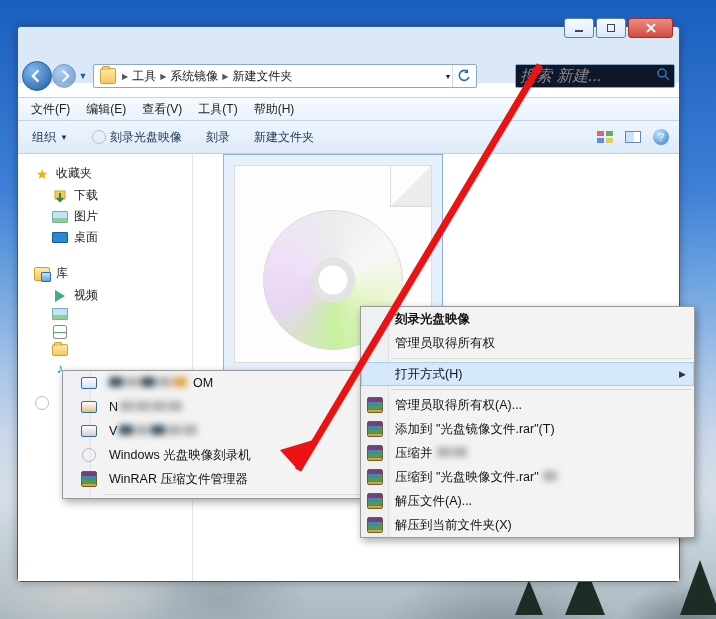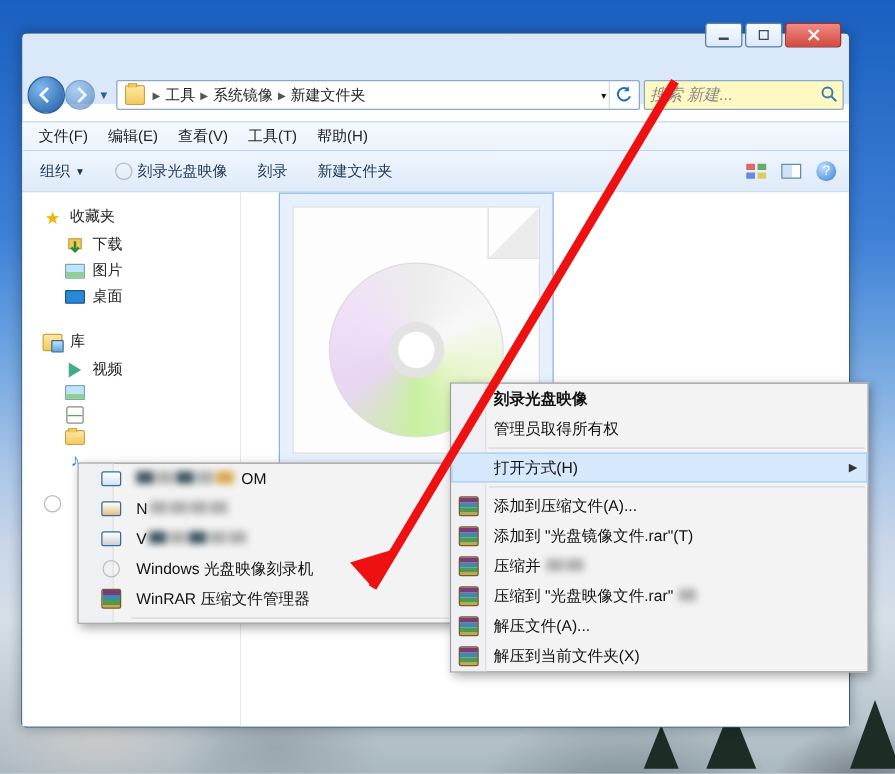--- a/index.html
+++ b/index.html
@@ -65,22 +65,22 @@
     flex: 1; height: 24px; border:1px solid #8aa8c8; background:#fff; border-radius:2px;
     display:flex; align-items:center; padding: 0 2px; font-size:12px; color:#222;
   }
   .addressbar .folder-ico { width:16px; height:16px; margin:0 4px; }
   .addressbar .seg { padding: 0 2px; white-space:nowrap; }
   .addressbar .tri { font-size:8px; color:#555; padding:0 2px; }
   .addressbar .spacer { flex:1; }
   .refresh { width:22px; height:22px; display:flex; align-items:center; justify-content:center; color:#1e6fc4; border-left:1px solid #cfdff0; }
 
   .searchbox {
-    width: 160px; height:24px; border:1px solid #8aa8c8; background:#fef9c3; border-radius:2px;
-    display:flex; align-items:center; padding:0 4px; color:#888; font-size:13px; font-style:italic;
+    width: 160px; height:24px; border:1px solid #8aa8c8; background:#0f172a; border-radius:2px;
+    display:flex; align-items:center; padding:0 4px; color:#888; font-size:16px; font-style:italic;margin-left:35px;
   }
   .searchbox .mag { margin-left:auto; color:#3a76b8; }
 
   .menubar {
     position:absolute; left:0; top:70px; right:0; height:24px;
     background: linear-gradient(#f5faff,#eaf2fb); border-top:1px solid #c2d6eb; border-bottom:1px solid #c2d6eb;
     display:flex; align-items:center; font-size:12px; color:#222; padding-left:6px; gap:2px;
   }
   .menubar .mitem { padding: 2px 7px; border-radius:2px; }
 
@@ -430,21 +430,21 @@
   <div class="sep"></div>
   <div class="row hover">
     <span>打开方式(H)</span>
     <span class="arrow-r">▶</span>
   </div>
   <div class="sep"></div>
   <div class="row">
     <span class="ico">
         <span class="rar"></span>
       </span>
-    <span>添加到压缩文件(A)...</span>
+    <span>管理员取得所有权(A)...</span>
   </div>
   <div class="row">
     <span class="ico">
         <span class="rar"></span>
       </span>
     <span>添加到 "光盘镜像文件.rar"(T)</span>
   </div>
   <div class="row">
     <span class="ico">
         <span class="rar"></span>

